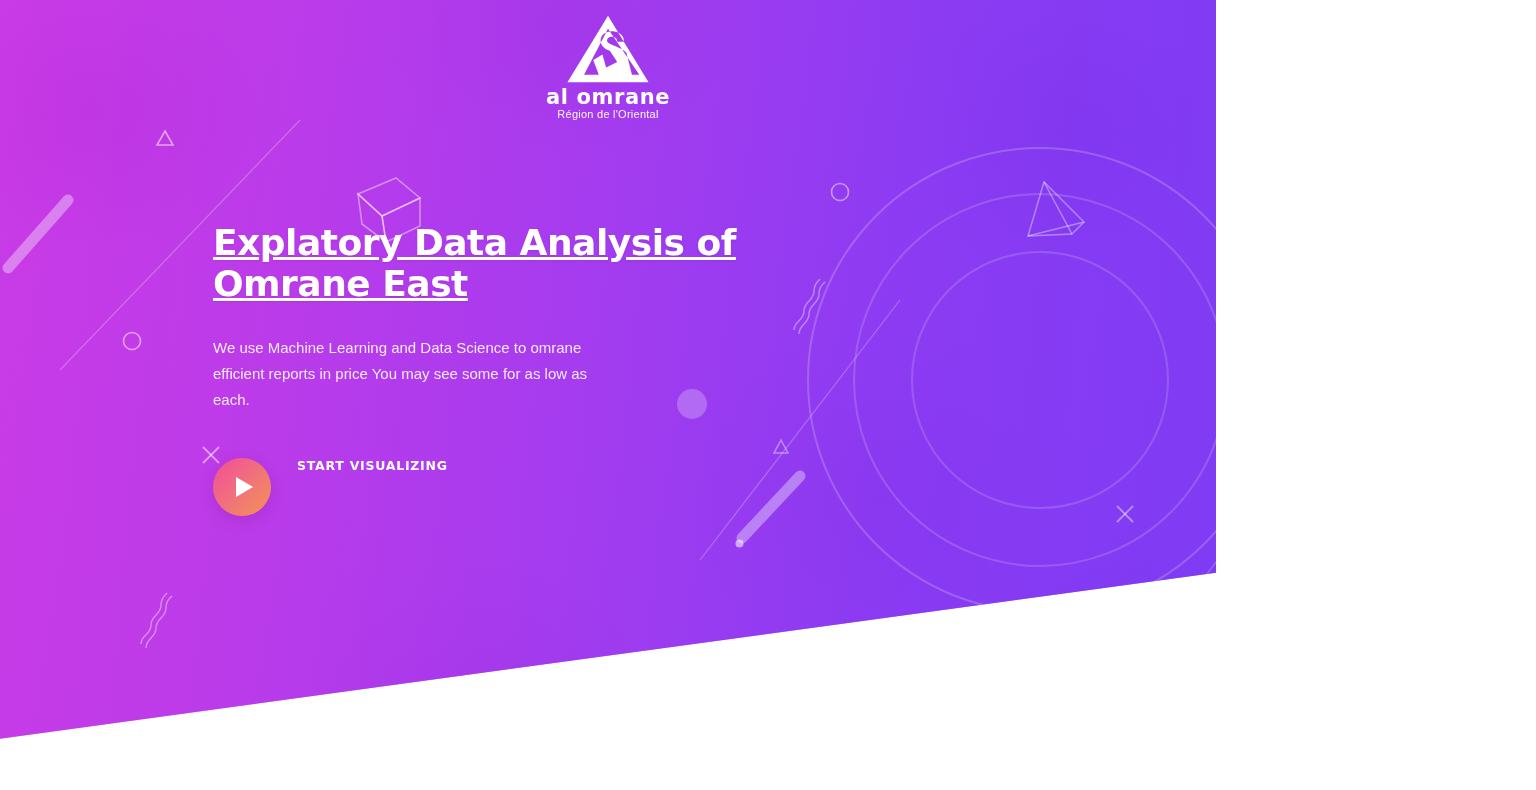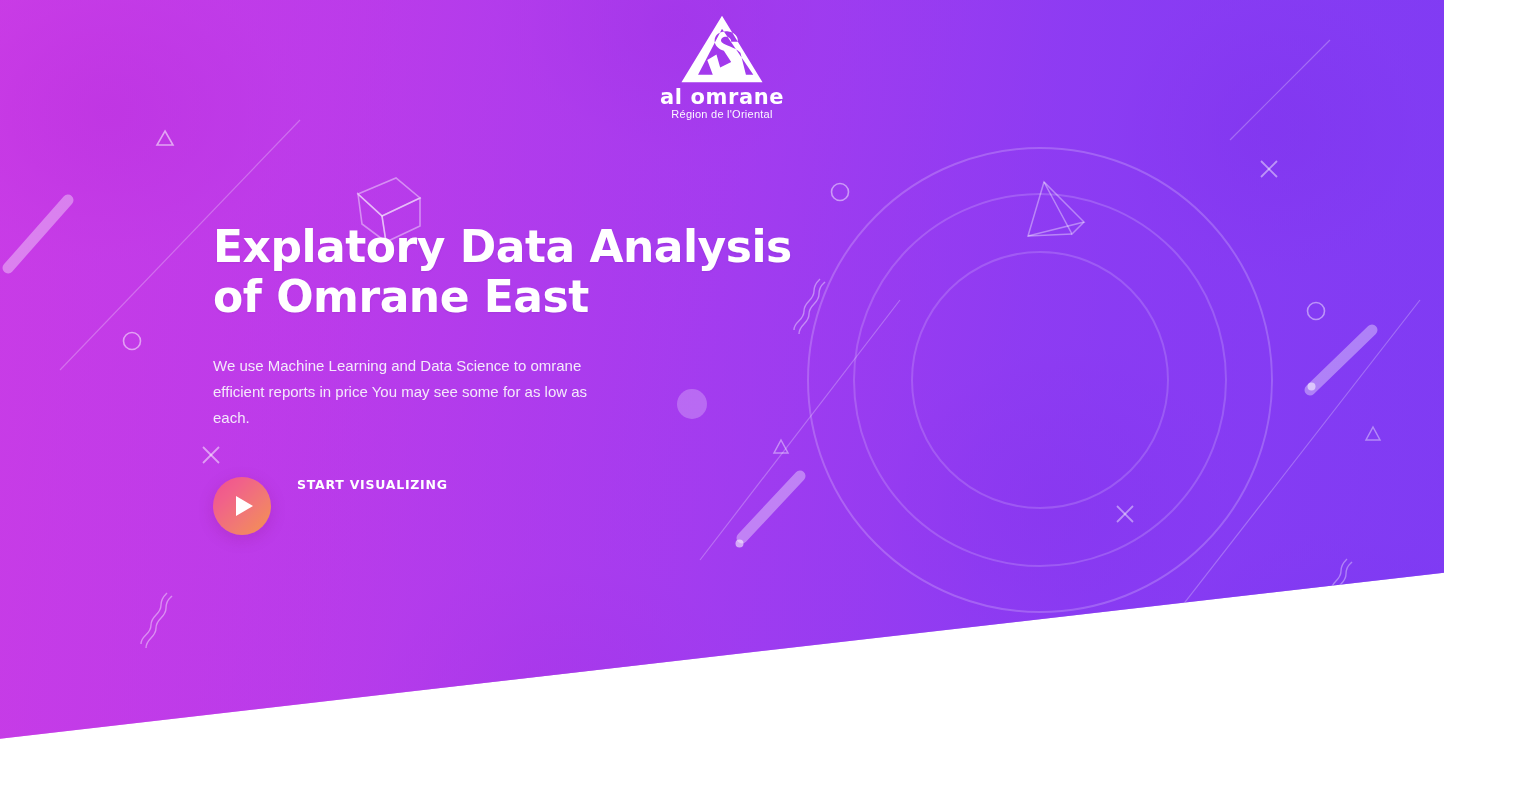--- a/index.html
+++ b/index.html
@@ -7,21 +7,21 @@
   html, body {
     width:1536px; height:790px;
     overflow:hidden;
     background:#ffffff;
     font-family:"Liberation Sans", sans-serif;
   }
 
   
   .hero {
     position:relative;
-    width:1444px; height:790px;
+    width:1216px; height:790px;
     background:#ffffff;
     overflow:hidden;
   }
 
   
   .hero-panel {
     position:absolute;
     inset:0;
     -webkit-clip-path: polygon(0 0, 100% 0, 100% 72.5%, 0 93.5%);
     clip-path: polygon(0 0, 100% 0, 100% 72.5%, 0 93.5%);
@@ -83,27 +83,28 @@
   .logo-sub {
     color:#fff; font-size:11px; font-weight:400;
     letter-spacing:.25px; opacity:.96;
   }
 
   
   .copy { position:absolute; left:213px; top:222px; z-index:5; width:660px; }
 
   .headline {
     color:#ffffff;
-    font-size:44px;
+    font-size:36px;
     font-weight:700;
     line-height:1.14;
     letter-spacing:-.5px;
     font-family:"DejaVu Sans", sans-serif;
     text-shadow:0 1px 2px rgba(60,0,90,.10);
     max-width:640px;
+    text-decoration:underline;
   }
 
   .subcopy {
     margin-top:31px;
     color:#f4e9fb;
     font-size:15px;
     line-height:1.72;
     max-width:412px;
     font-weight:400;
   }

